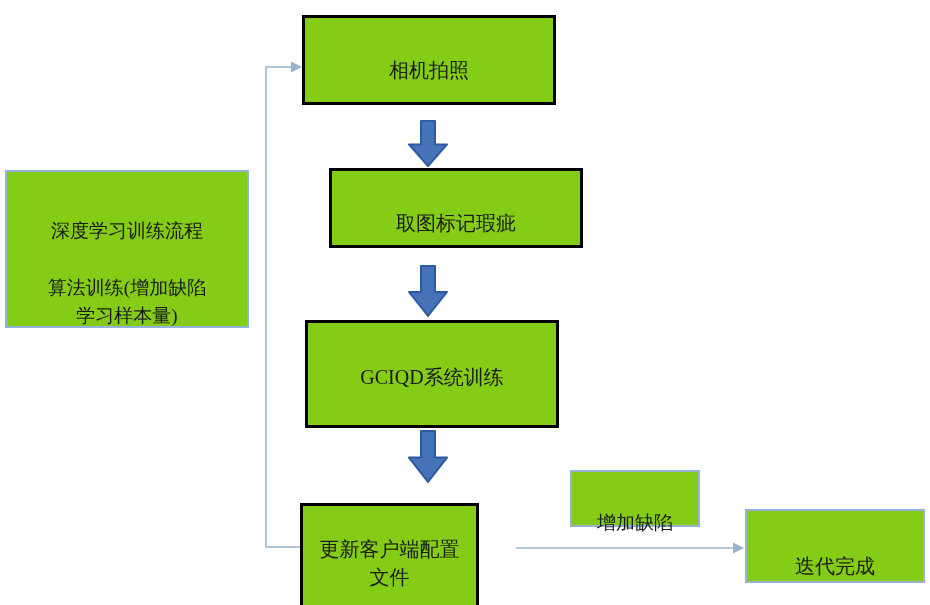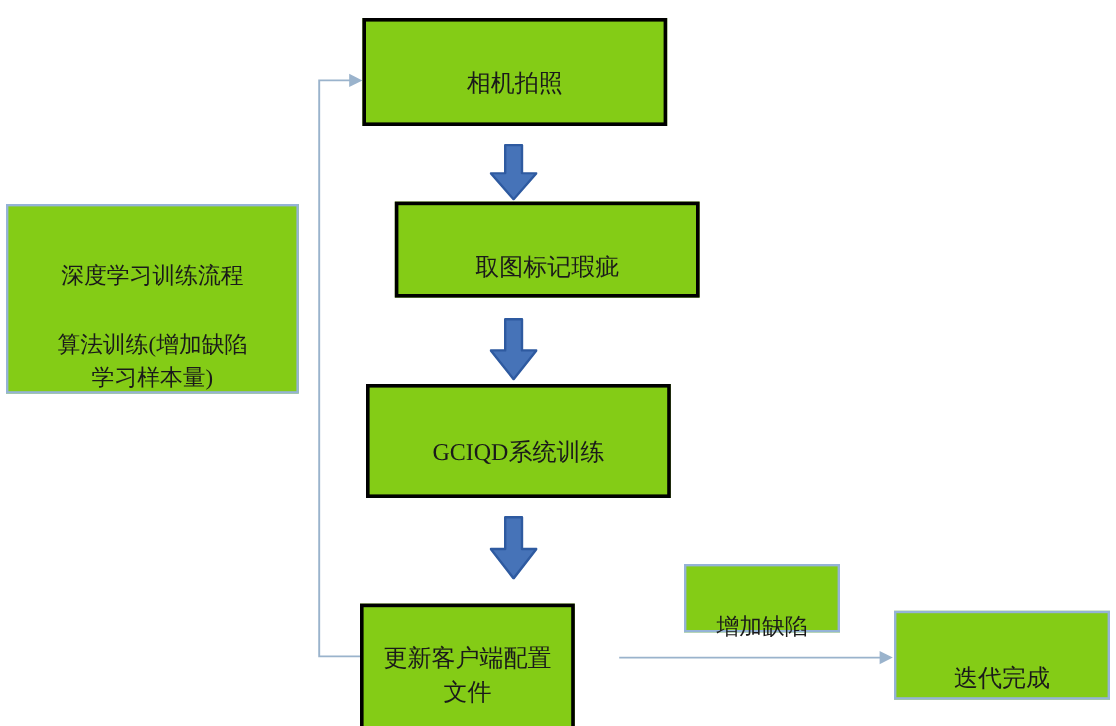--- a/index.html
+++ b/index.html
@@ -63,21 +63,21 @@
   </div>
 
   <div class="node black" style="left:302px; top:15px; width:254px; height:90px; padding-top:10px;">
     <span>相机拍照</span>
   </div>
 
   <div class="node black" style="left:302px; top:168px; width:254px; height:80px; padding-top:10px;margin-left:27px;">
     <span>取图标记瑕疵</span>
   </div>
 
-  <div class="node black" style="left:305px; top:320px; width:254px; height:95px; padding-top:12px;">
+  <div class="node black" style="left:305px; top:320px; width:254px; height:108px; padding-top:12px;">
     <span>GCIQD系统训练</span>
   </div>
 
   <div class="node black" style="left:300px; top:487px; width:179px; height:113px; padding-top:1px;margin-top:16px;">
     <span>更新客户端配置
 文件</span>
   </div>
 
   <div class="node blue" style="left:570px; top:470px; width:130px; height:57px; padding-top:11px; font-size:19px;">
     <span>增加缺陷</span>

